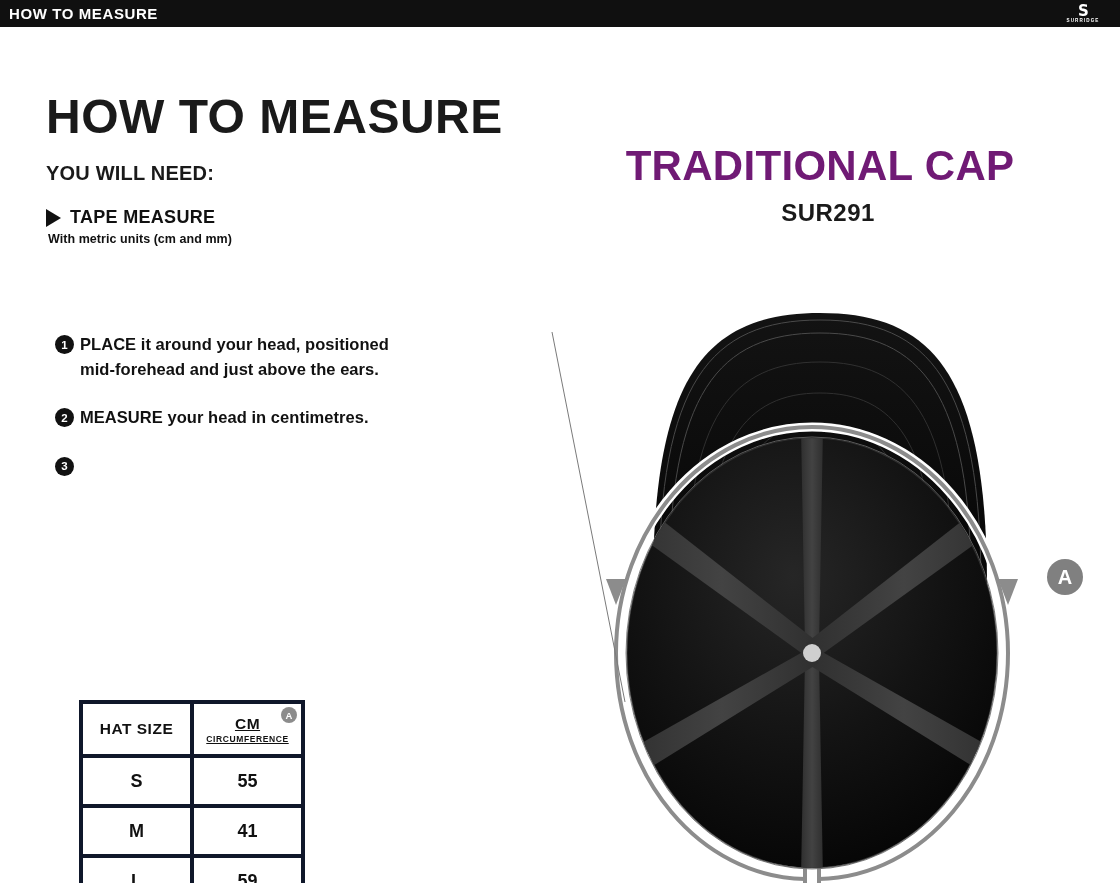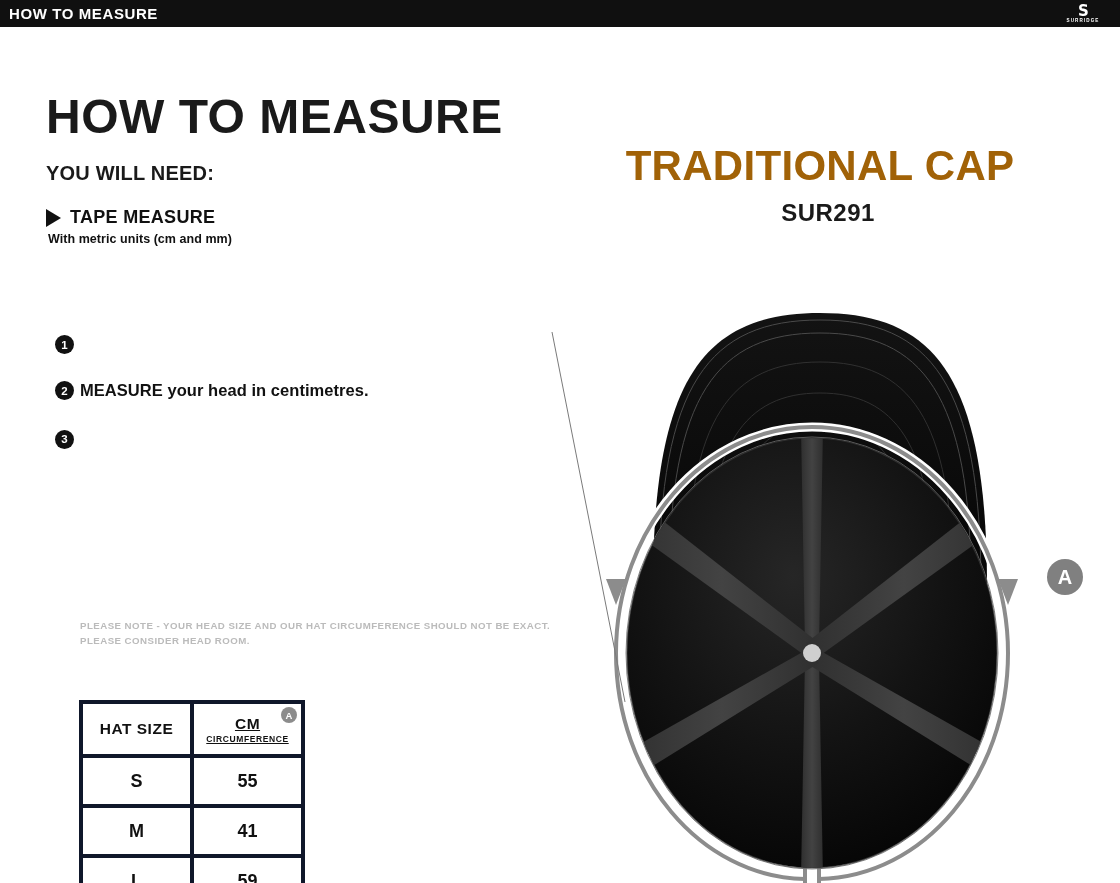--- a/index.html
+++ b/index.html
@@ -132,21 +132,21 @@
     font-size: 9.5px; font-weight: bold;
     display: flex; align-items: center; justify-content: center;
   }
 
   
   #right-col { position: absolute; left: 520px; top: 27px; width: 600px; height: 856px; }
   #cap-title {
     position: absolute; left: 0; top: 115px; width: 600px;
     text-align: center;
     font-size: 42px; font-weight: bold; letter-spacing: 0.3px;
-    color: #a16207;
+    color: #701a75;
   }
   #cap-code {
     position: absolute; left: 8px; top: 172px; width: 600px;
     text-align: center;
     font-size: 24px; font-weight: bold; letter-spacing: 0.5px;
     color: #1a1a1a;
   }
 
   #cap-figure { position: absolute; left: 0; top: 230px; width: 600px; height: 626px; }
   #cap-svg { display: block; }
@@ -179,31 +179,31 @@
 
   <div id="tool-row">
     <span id="tool-triangle"></span>
     <span id="tool-label">TAPE MEASURE</span>
   </div>
   <div id="tool-sub">With metric units (cm and mm)</div>
 
   <div id="steps">
     <div class="step">
       <span class="step-num">1</span>
+      <span class="step-text">PLACE it around your head, positioned mid-forehead and just above the ears.</span>
     </div>
     <div class="step">
       <span class="step-num">2</span>
       <span class="step-text">MEASURE your head in centimetres.</span>
     </div>
     <div class="step">
       <span class="step-num">3</span>
     </div>
   </div>
 
-  <div id="please-note">PLEASE NOTE - YOUR HEAD SIZE AND OUR HAT CIRCUMFERENCE SHOULD NOT BE EXACT. PLEASE CONSIDER HEAD ROOM.</div>
 
   <table id="size-table">
     <thead>
       <tr>
         <th class="col-size">
           <span class="th-main">HAT SIZE</span>
         </th>
         <th class="col-cm">
           <span class="th-main">CM</span>
           <span class="th-sub">CIRCUMFERENCE</span>

